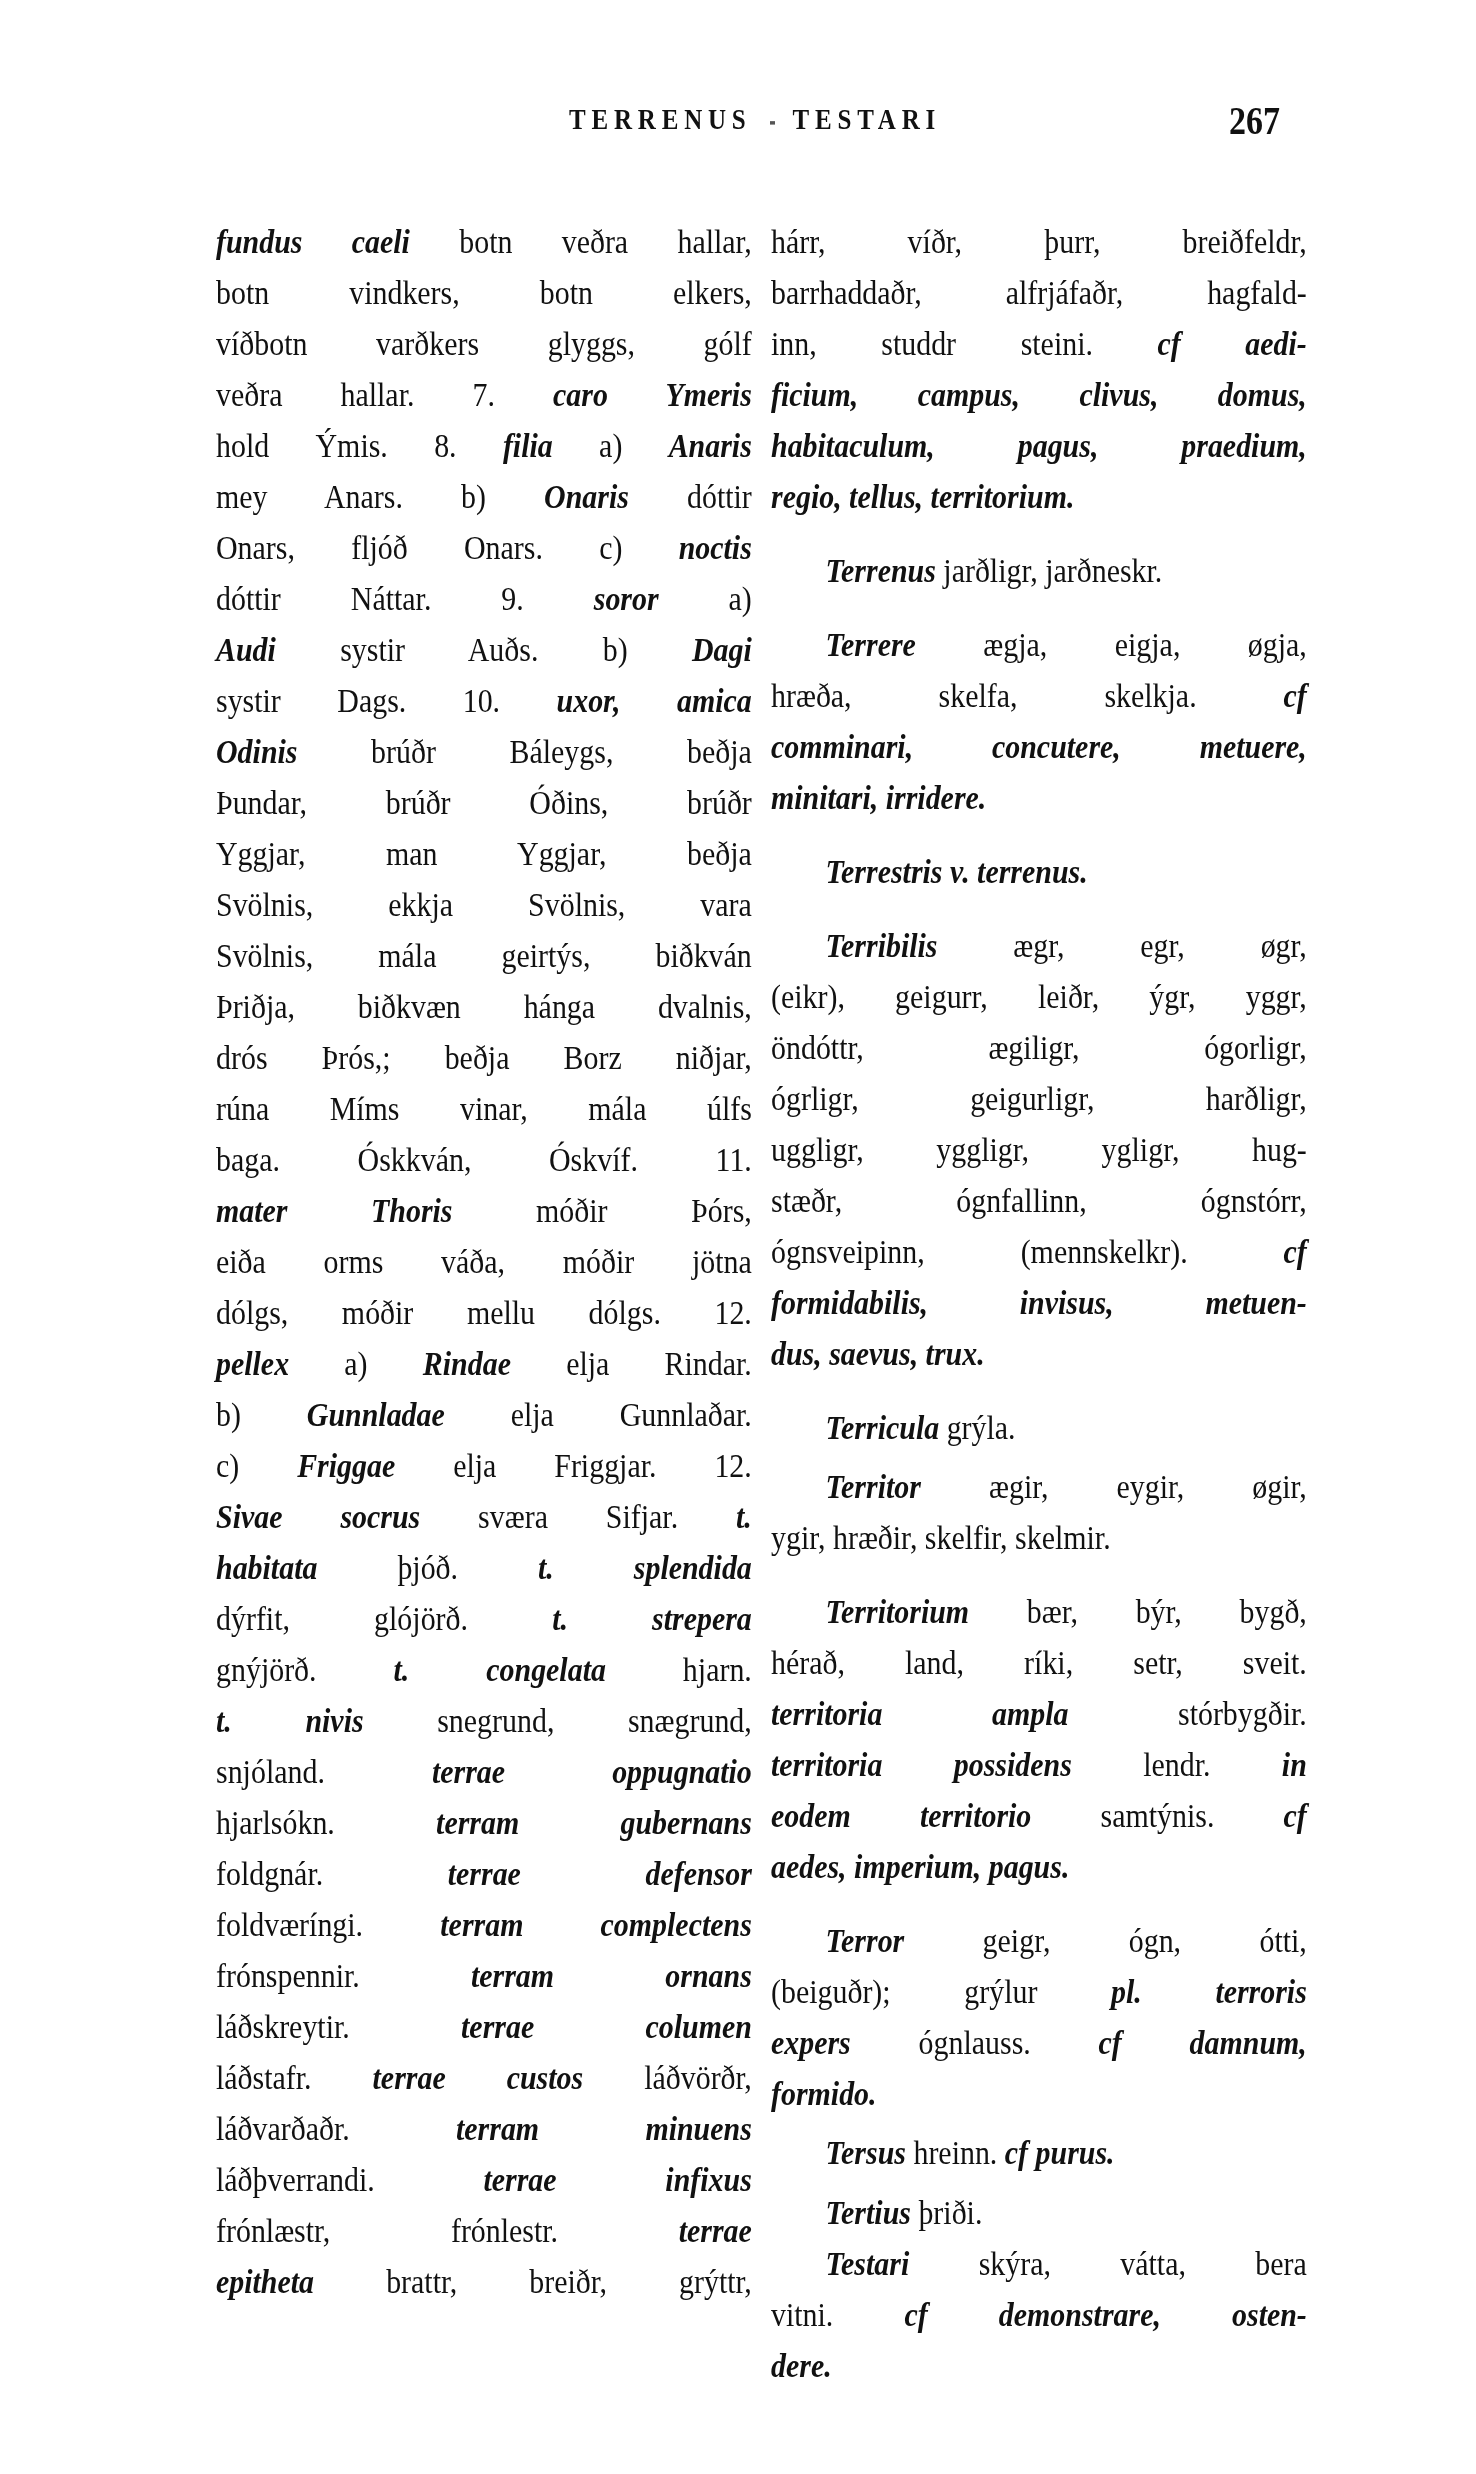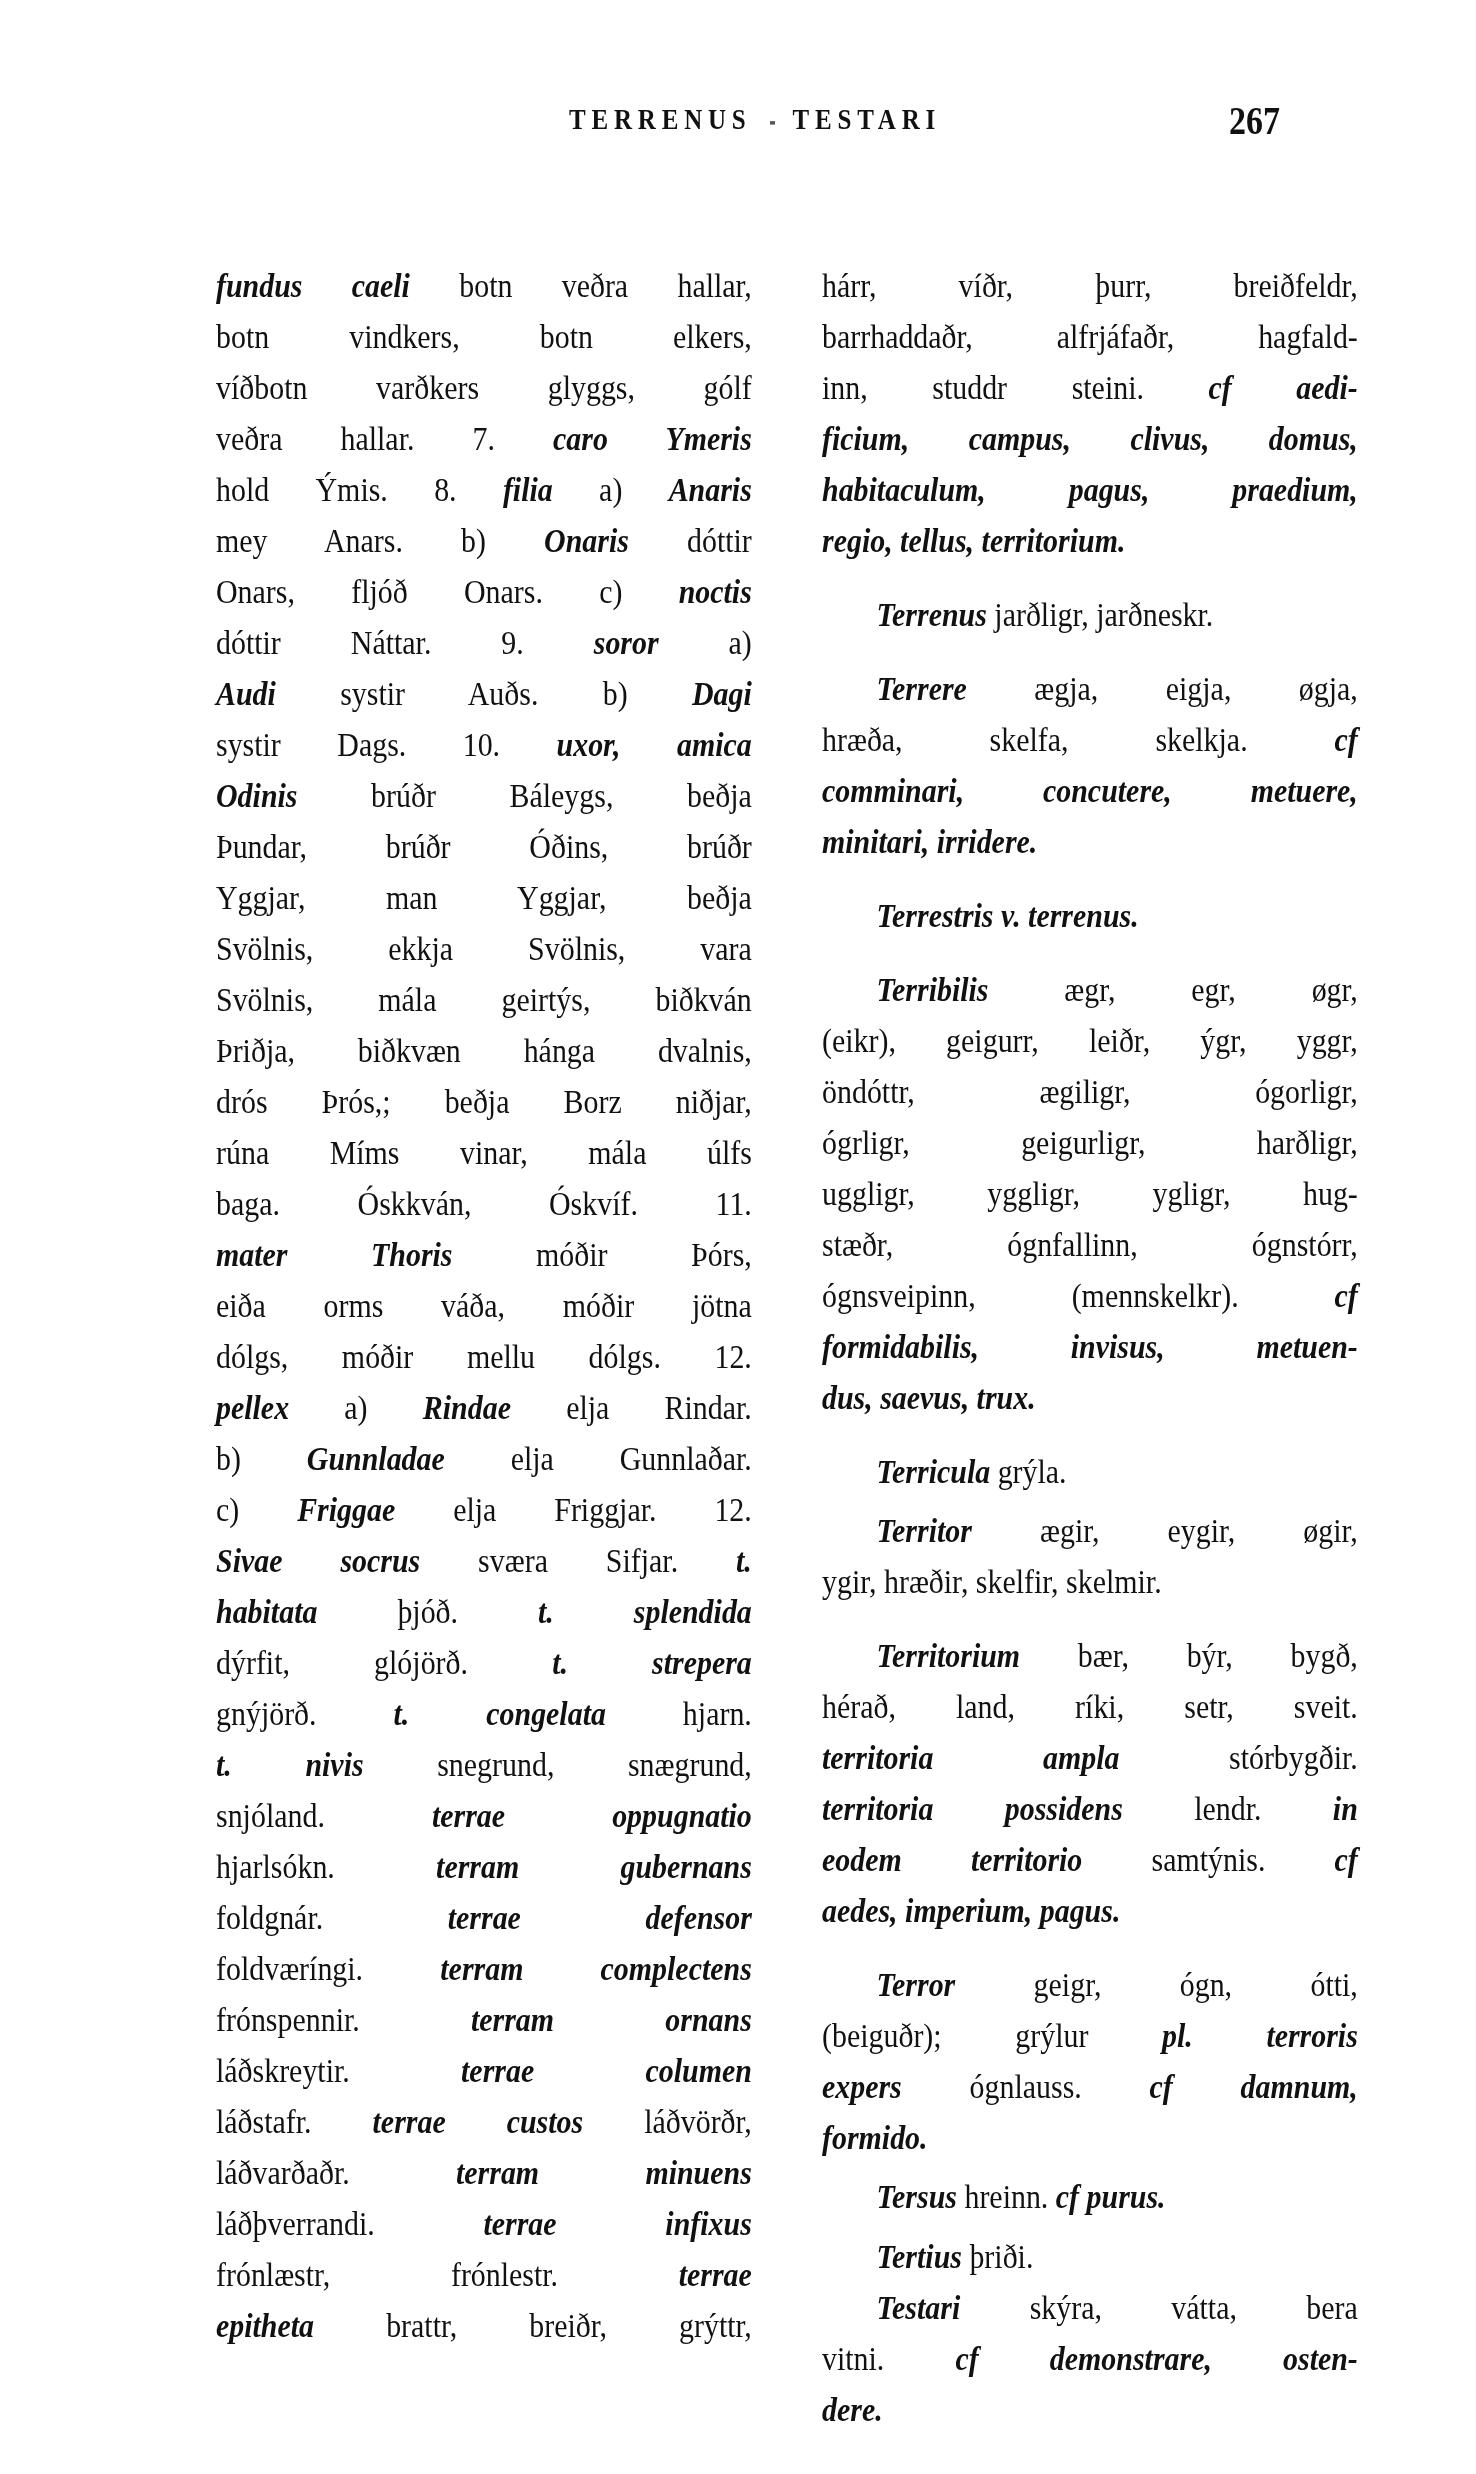--- a/index.html
+++ b/index.html
@@ -11,23 +11,23 @@
       position: absolute; top: 106px; left: 569px;
       font-family: "Liberation Serif", serif; font-weight: bold;
       font-size: 25px; letter-spacing: 5.8px; transform: scaleY(1.15);
     }
     .running-head .dot { display: inline-block; width: 5px; height: 2.5px; background:#555; margin: 0 18px; vertical-align: middle; }
     .page-number {
       position: absolute; top: 97px; left: 1229px;
       font-family: "Liberation Serif", serif; font-size: 40px; font-weight: bold;
       transform: scaleX(0.85); transform-origin: left top;
     }
-    .col { position: absolute; top: 216px; font-size: 34px; margin-top: 44px; }
+    .col { position: absolute; top: 216px; font-size: 34px; }
     .col-left  { left: 216px; width: 536px; }
-    .col-right { left: 822px; width: 536px; }
+    .col-right { left: 771px; width: 536px; }
     .line {
       height: 51px; line-height: 51px; white-space: nowrap;
       text-align: justify; text-align-last: justify;
       transform: scaleX(0.88); transform-origin: left center; width: 113.6%;
     }
     .line.last { text-align-last: left; }
     .line.indent { padding-left: 62px; box-sizing: border-box; }
     .gap { height: 23px; }
     .gap-sm { height: 8.2px; }
     .it { font-style: italic; font-weight: bold; }

